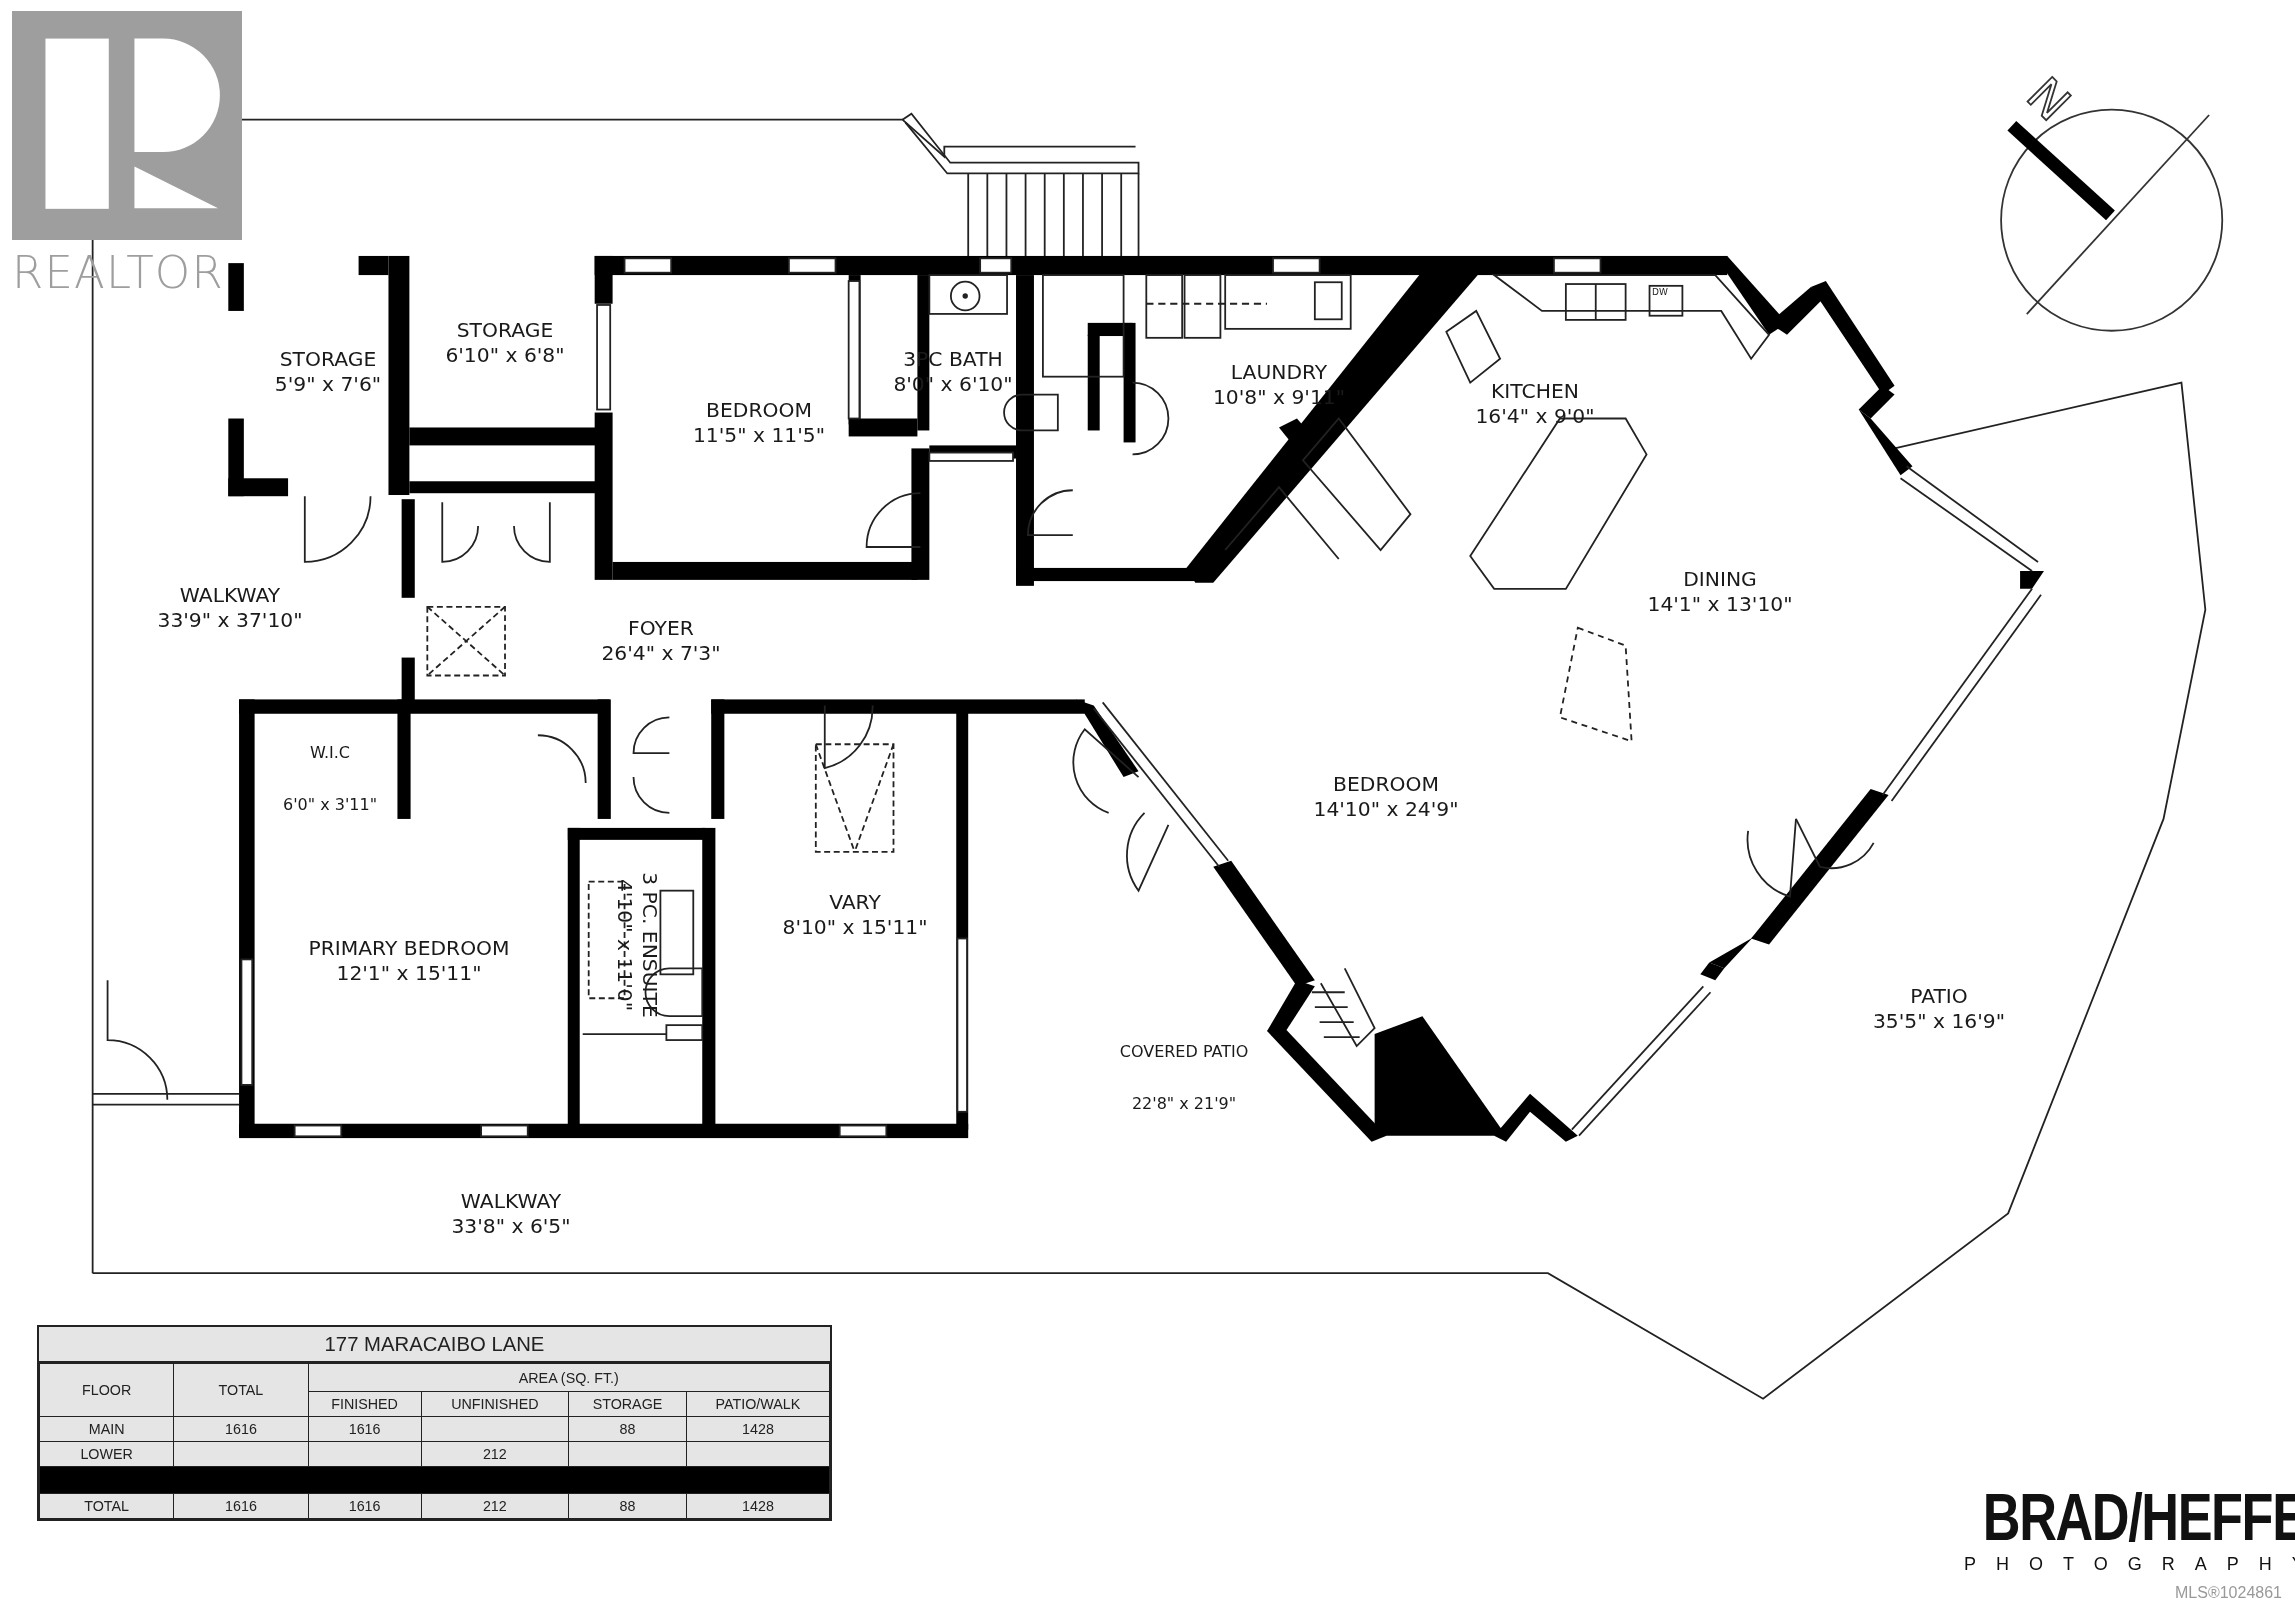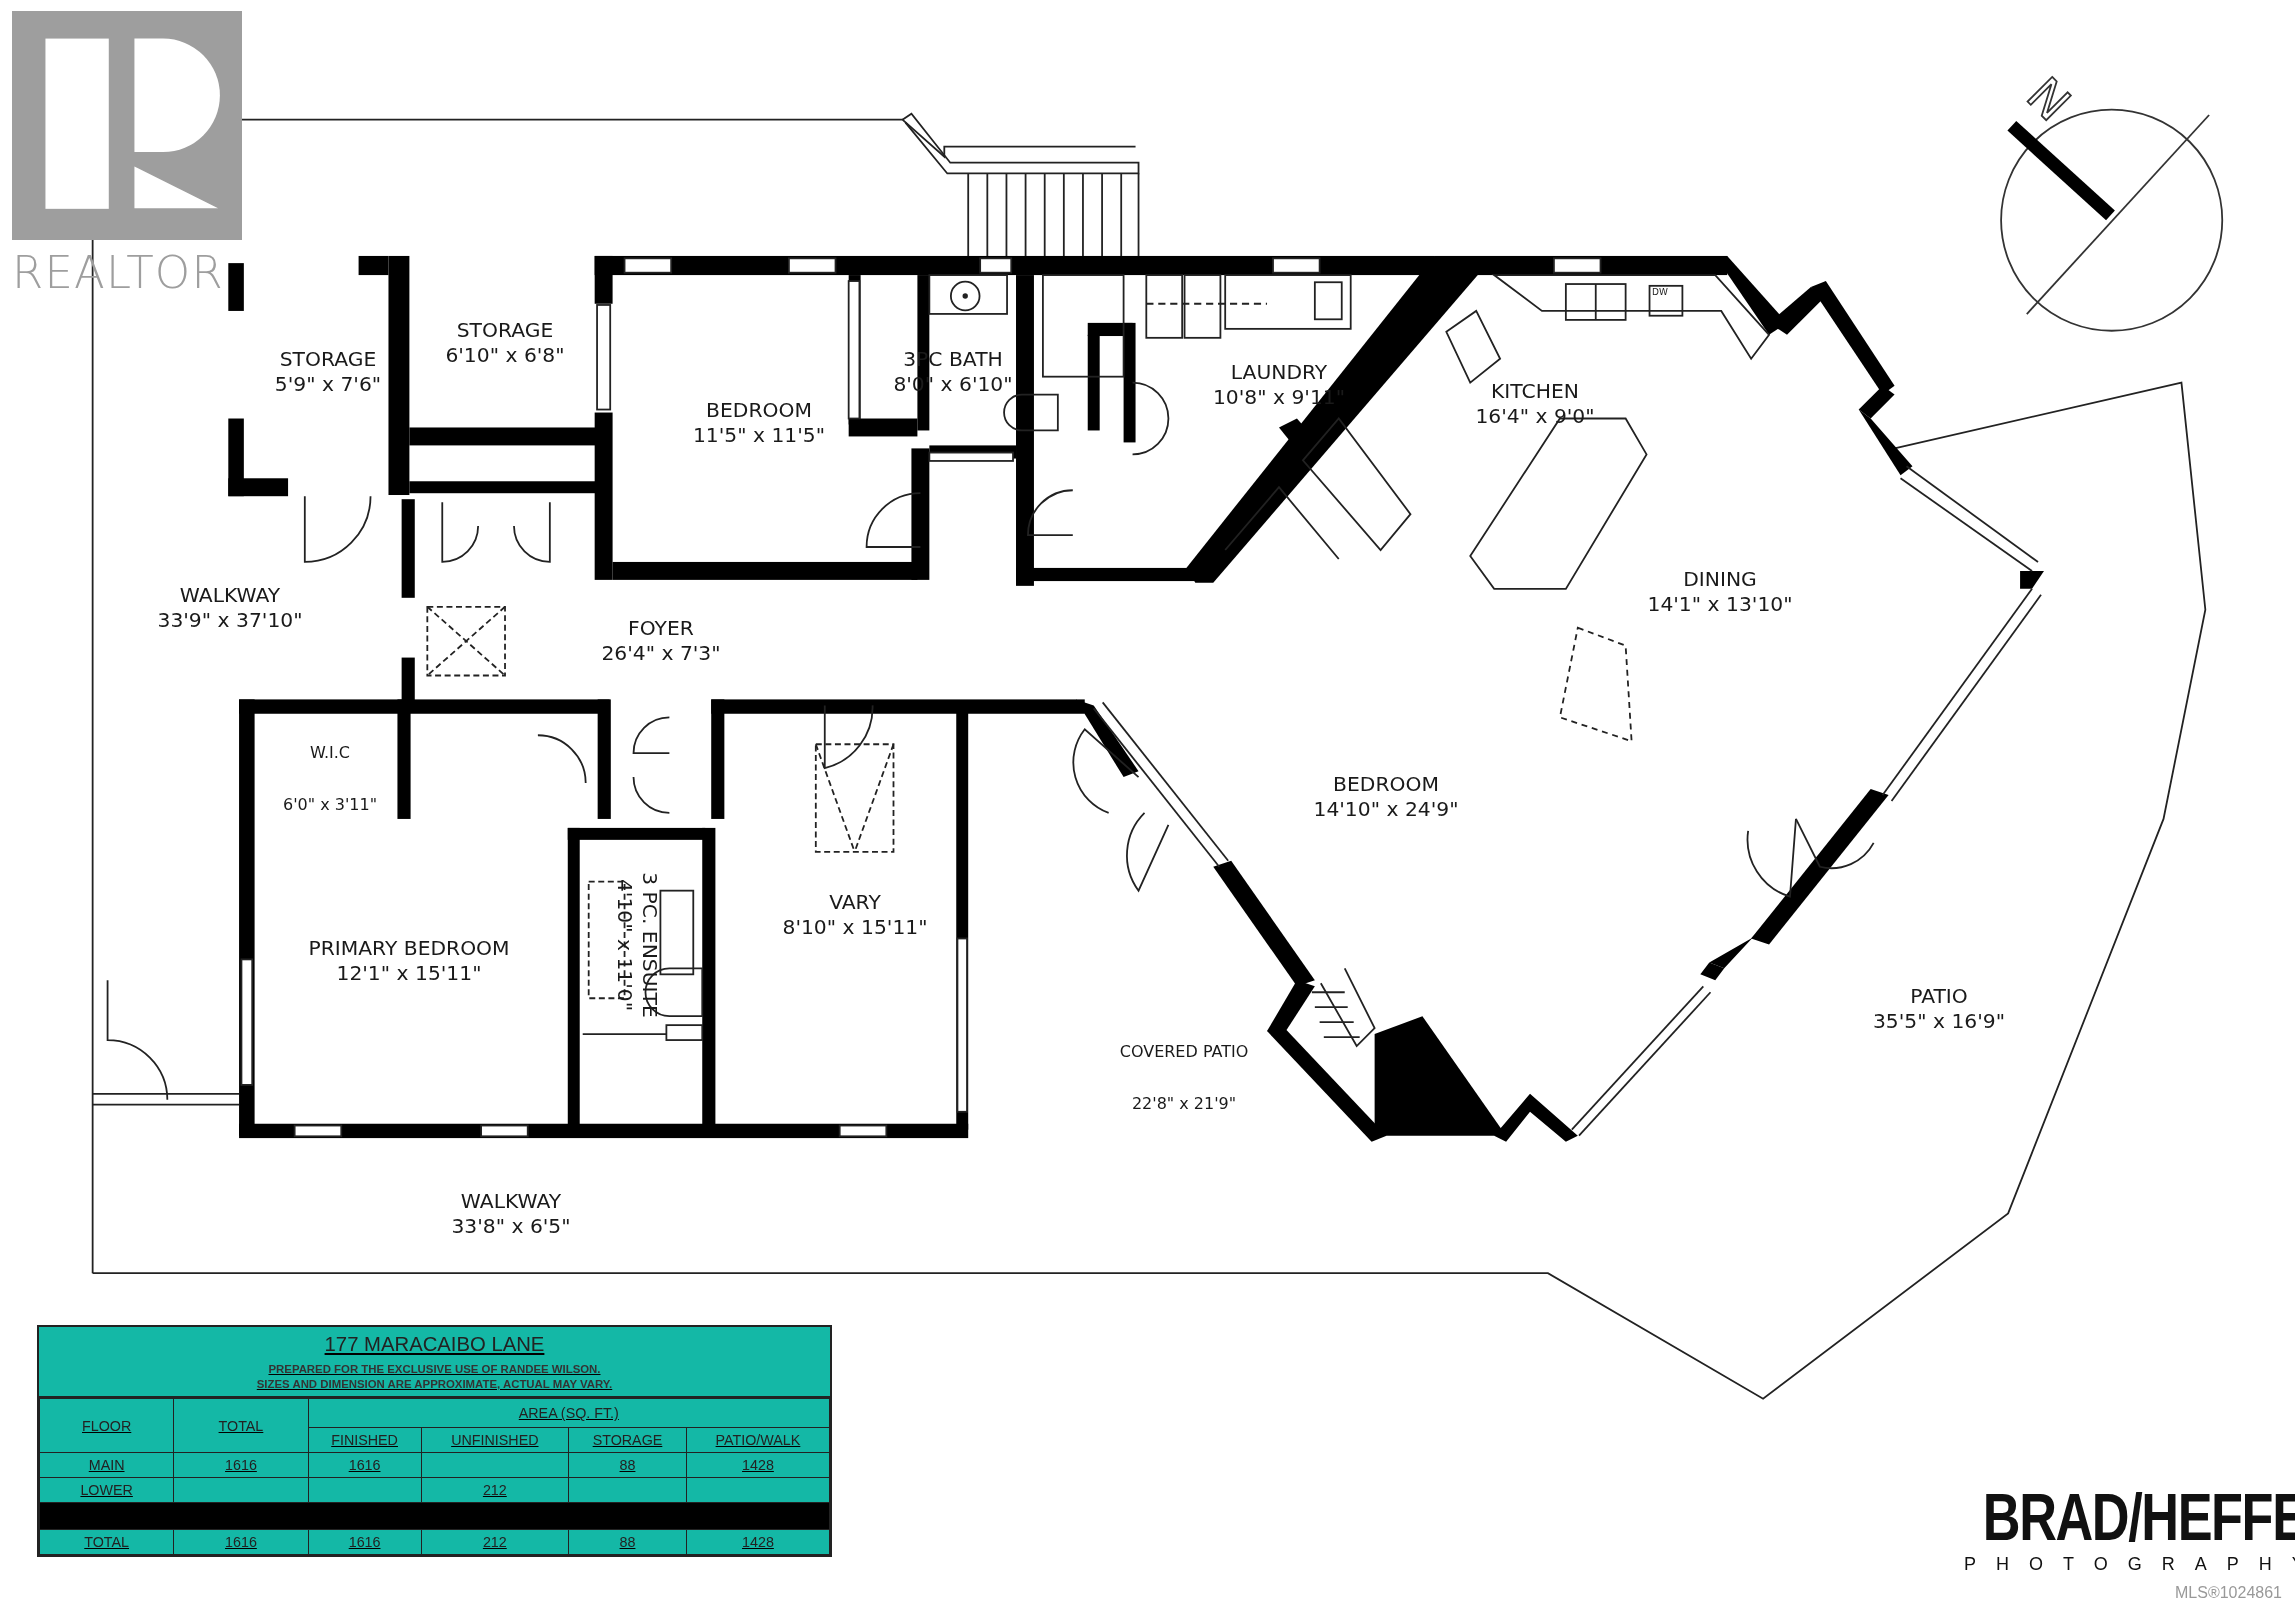--- a/index.html
+++ b/index.html
@@ -6,21 +6,21 @@
   body { width: 2295px; height: 1608px; position: relative; overflow: hidden; font-family: "DejaVu Sans", sans-serif; }
   #plan { position: absolute; left: 0; top: 0; width: 2295px; height: 1608px; }
   .room-label { position: absolute; text-align: center; color: #1a1a1a; font-family: "DejaVu Sans", sans-serif; transform: translate(-50%, -50%); white-space: nowrap; line-height: 1.22; }
   .room-label .nm { font-size: 20.3px; display: block; }
   .room-label .dim { font-size: 20.3px; display: block; }
   .room-label.small .nm, .room-label.small .dim { font-size: 16px; margin-top: 32px; }
   .room-label.vert { transform: translate(-50%, -50%) rotate(90deg); }
   .realtor { position: absolute; left: 12px; top: 10.8px; width: 230px; }
   .realtor .box { width: 230px; height: 229px; background: #9e9e9e; position: relative; }
   .realtor .word { font-family: "DejaVu Sans", sans-serif; font-size: 45px; color: #9e9e9e; letter-spacing: 1.2px; margin-top: 6px; font-weight: 300; }
-  .info-table { position: absolute; left: 37px; top: 1325px; width: 791px; border: 2.4px solid #222; border-collapse: collapse; background: #14b8a6; text-decoration: underline; }
+  .info-table { position: absolute; left: 37px; top: 1325px; width: 791px; border: 2.4px solid #222; border-collapse: collapse; background: #e5e5e5; }
   .info-head { text-align: center; padding: 6px 0 4.8px 0; border-bottom: 2.4px solid #222; }
   .info-head .addr { font-family: "Liberation Sans", sans-serif; font-size: 20.3px; color: #222; }
   .info-head .date { font-family: "Liberation Sans", sans-serif; font-size: 20.3px; color: #222; margin-top: 7.2px; }
   .info-head .note { font-family: "Liberation Sans", sans-serif; font-size: 11.4px; font-weight: bold; color: #333; margin-top: 6px; line-height: 1.3; }
   table.area { width: 100%; border-collapse: collapse; font-family: "Liberation Sans", sans-serif; color: #222; }
   table.area td, table.area th { border: 1.8px solid #222; text-align: center; font-weight: normal; font-size: 14.3px; padding: 0; }
   table.area .hdr-row1 th { height: 27.5px; }
   table.area .hdr-row2 th { height: 24px; }
   table.area tr.data td { height: 24px; }
   table.area tr.black td { background: #000; height: 26px; }
@@ -307,24 +307,20 @@
 <div class="room-label" style="left:511px; top:1214px;">
   <span class="nm">WALKWAY</span>
   <span class="dim">33'8" x 6'5"</span>
 </div>
 
 <div style="position:absolute; left:1652px; top:287px; font-size:9px; color:#222;text-align:right;">DW</div>
 
 <div class="info-table">
   <div class="info-head">
     <div class="addr">177 MARACAIBO LANE</div>
-    <div class="note">
-      <div>PREPARED FOR THE EXCLUSIVE USE OF RANDEE WILSON.</div>
-      <div>SIZES AND DIMENSION ARE APPROXIMATE, ACTUAL MAY VARY.</div>
-    </div>
   </div>
   <table class="area">
     <tbody>
         <tr class="hdr-row1">
       <th rowspan="2" style="width:17%">FLOOR</th>
       <th rowspan="2" style="width:17%">TOTAL</th>
       <th colspan="4">AREA (SQ. FT.)</th>
     </tr>
     <tr class="hdr-row2">
       <th>FINISHED</th>

